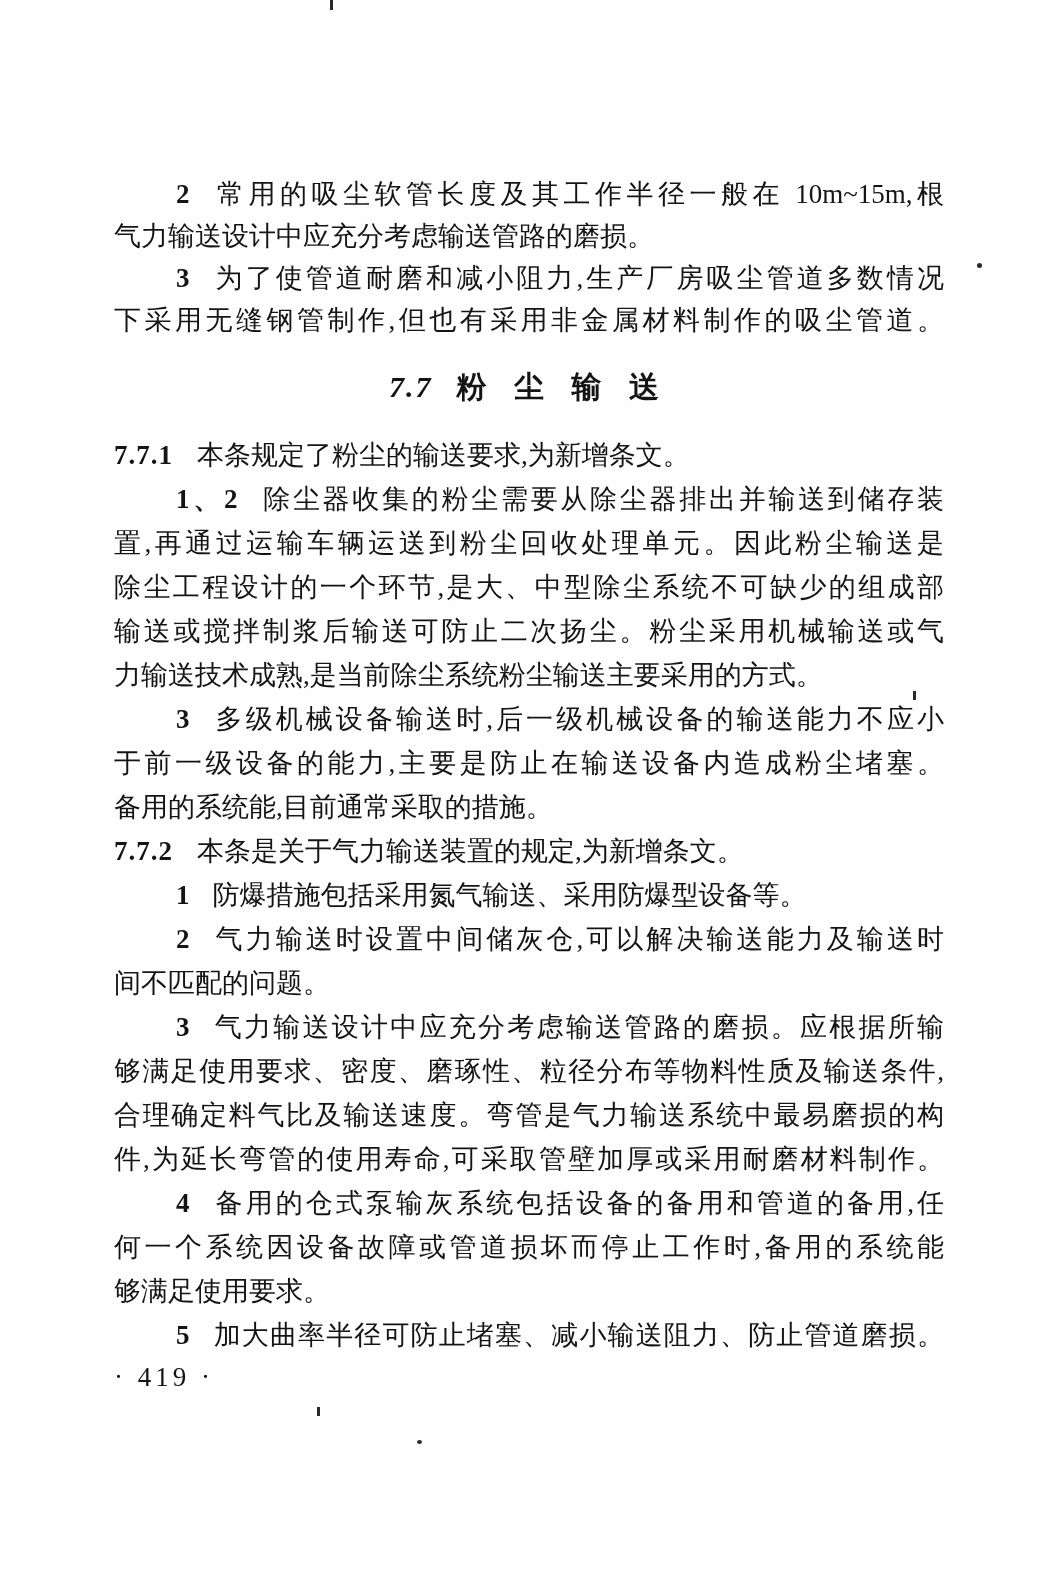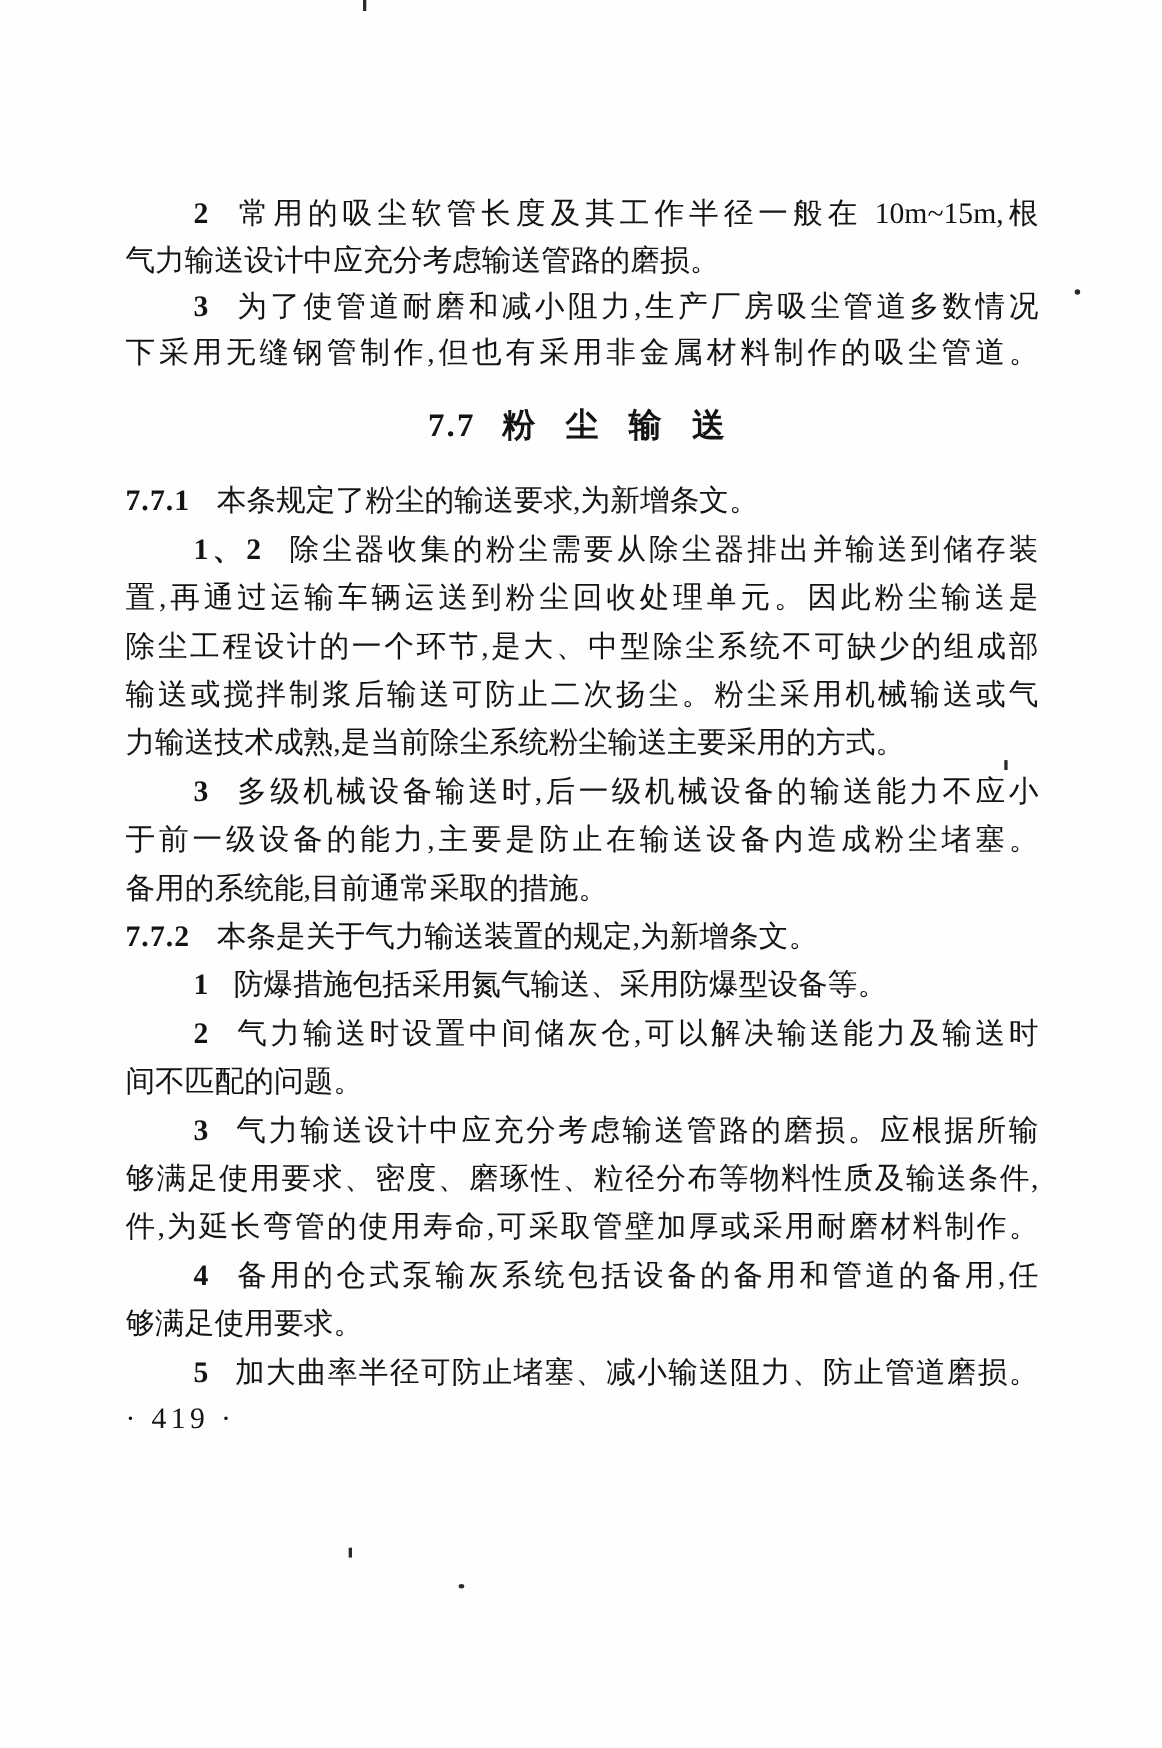--- a/index.html
+++ b/index.html
@@ -39,21 +39,21 @@
   }
   .sec .num { margin-right: 24px; }
   .heading {
     margin-top: 24px;
     height: 44px;
     line-height: 44px;
     text-align: center;
     font-weight: bold;
     font-size: 30px;
   }
-  .heading .h-num { margin-right: 24px; letter-spacing: 2px; }
+  .heading .h-num { margin-right: 24px; letter-spacing: 2px; font-style: italic; }
   .heading .h-title { letter-spacing: 10px; }
   .blockb { margin-top: 24px; }
   .pagenum {
     margin-top: 4px;
     height: 32px;
     line-height: 32px;
     font-size: 27px;
     text-align: left;
     padding-right: 22px;
     letter-spacing: 4px;
@@ -96,22 +96,24 @@
       <div class="ln lnb"><span>力输送技术成熟,是当前除尘系统粉尘输送主要采用的方式。</span></div>
       <div class="ln lnb ind j"><span class="num">3</span><span>多级机械设备输送时,后一级机械设备的输送能力不应小</span></div>
       <div class="ln lnb j"><span>于前一级设备的能力,主要是防止在输送设备内造成粉尘堵塞。</span></div>
       <div class="ln lnb"><span>备用的系统能,目前通常采取的措施。</span></div>
       <div class="ln lnb sec"><span class="num">7.7.2</span><span>本条是关于气力输送装置的规定,为新增条文。</span></div>
       <div class="ln lnb ind"><span class="num">1</span><span>防爆措施包括采用氮气输送、采用防爆型设备等。</span></div>
       <div class="ln lnb ind j"><span class="num">2</span><span>气力输送时设置中间储灰仓,可以解决输送能力及输送时</span></div>
       <div class="ln lnb"><span>间不匹配的问题。</span></div>
       <div class="ln lnb ind j"><span class="num">3</span><span>气力输送设计中应充分考虑输送管路的磨损。应根据所输</span></div>
       <div class="ln lnb j"><span>够满足使用要求、密度、磨琢性、粒径分布等物料性质及输送条件,</span></div>
+      <div class="ln lnb j"><span>合理确定料气比及输送速度。弯管是气力输送系统中最易磨损的构</span></div>
       <div class="ln lnb j"><span>件,为延长弯管的使用寿命,可采取管壁加厚或采用耐磨材料制作。</span></div>
       <div class="ln lnb ind j"><span class="num">4</span><span>备用的仓式泵输灰系统包括设备的备用和管道的备用,任</span></div>
+      <div class="ln lnb j"><span>何一个系统因设备故障或管道损坏而停止工作时,备用的系统能</span></div>
       <div class="ln lnb"><span>够满足使用要求。</span></div>
       <div class="ln lnb ind j"><span class="num">5</span><span>加大曲率半径可防止堵塞、减小输送阻力、防止管道磨损。</span></div>
     </div>
 
     <div class="pagenum">· 419 ·</div>
 
   </div>
 </div>
 
 </body></html>

